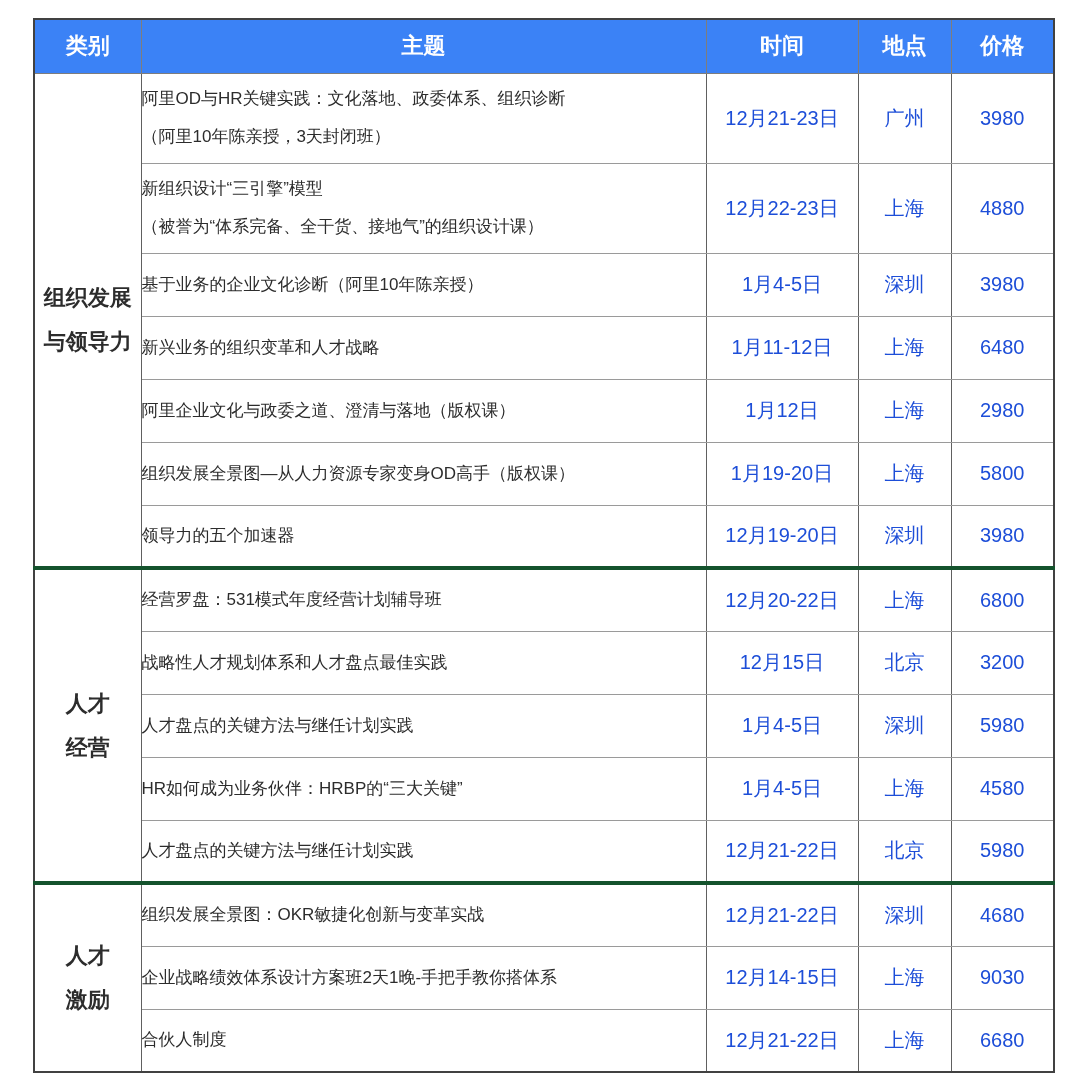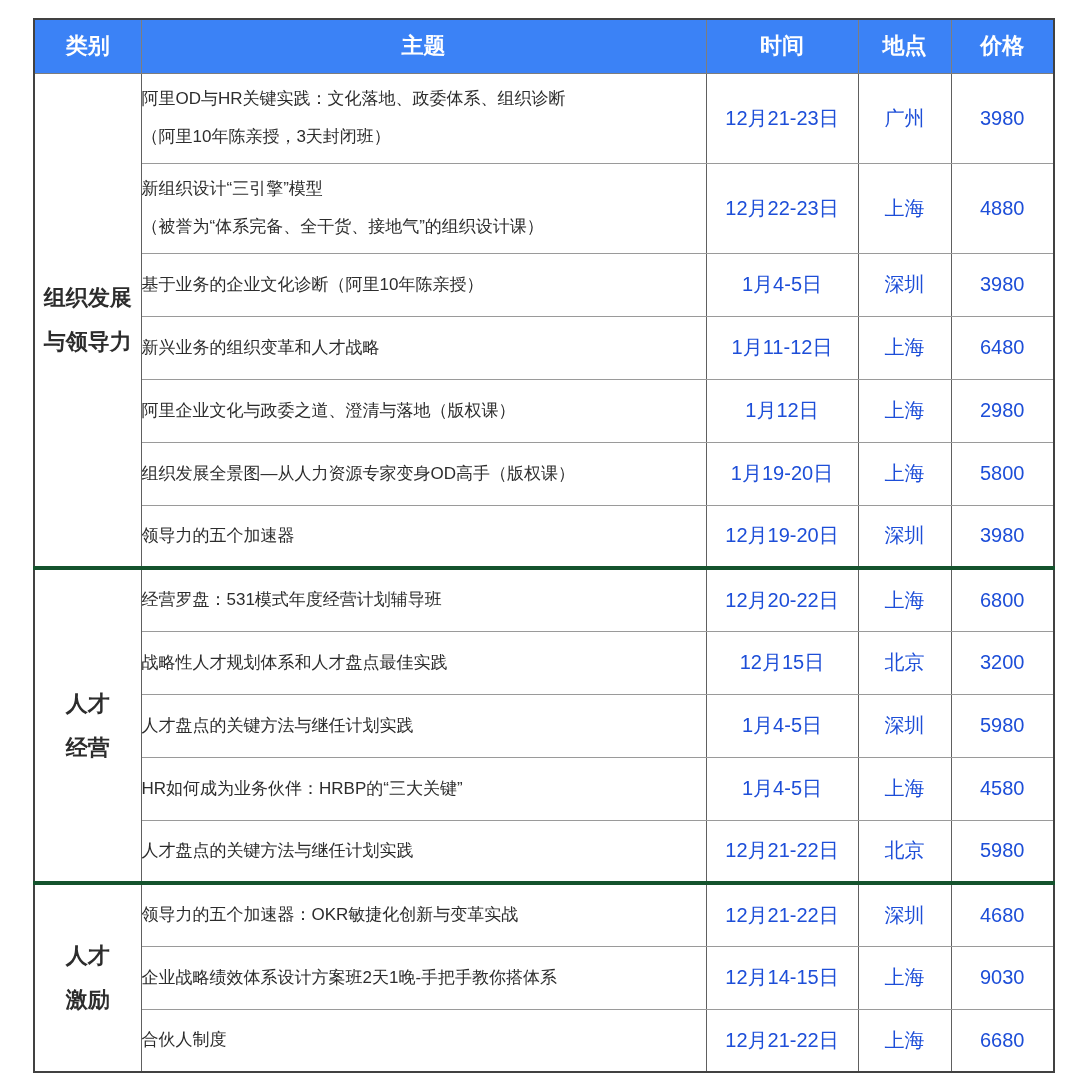--- a/index.html
+++ b/index.html
@@ -211,21 +211,21 @@
           <td class="time">12月21-22日</td>
           <td class="location">北京</td>
           <td class="price">5980</td>
         </tr>
         <tr class="short group-start">
           <td class="category" rowspan="3">
             <div class="cat-line">人才</div>
             <div class="cat-line">激励</div>
           </td>
           <td class="topic">
-            <div class="topic-line">领导力的五个加速器：OKR敏捷化创新与变革实战</div>
+            <div class="topic-line">组织发展全景图：OKR敏捷化创新与变革实战</div>
           </td>
           <td class="time">12月21-22日</td>
           <td class="location">深圳</td>
           <td class="price">4680</td>
         </tr>
         <tr class="short">
           <td class="topic">
             <div class="topic-line">企业战略绩效体系设计方案班2天1晚-手把手教你搭体系</div>
           </td>
           <td class="time">12月14-15日</td>

